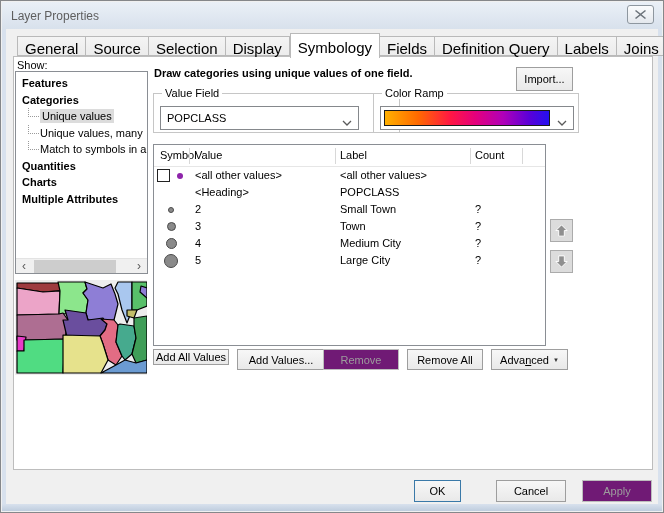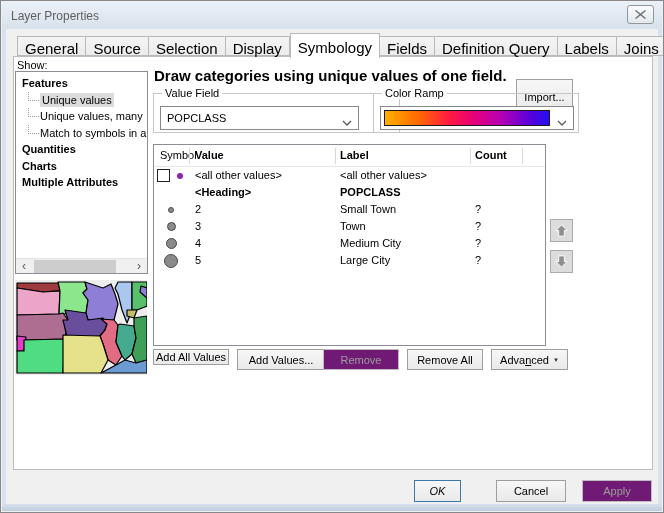--- a/index.html
+++ b/index.html
@@ -46,26 +46,26 @@
   .hscroll { position: absolute; left: 0; right: 0; bottom: 0; height: 15px; background: #F0F0F0;
     border-top: 1px solid #E3E3E3; display: flex; align-items: center; }
   .hscroll .arrow { width: 16px; text-align: center; color: #5A5A5A; font-size: 12px; line-height: 14px; cursor: pointer; }
   .hscroll .thumb { height: 13px; width: 82px; margin-left: 2px; background: #CDCDCD; cursor: pointer; }
   .hscroll .sp { flex: 1; }
 
   
   .map { position: absolute; left: 14px; top: 279px; width: 132px; height: 95px; z-index: 2; }
 
   
-  .instruction { position: absolute; left: 153px; top: 66px; font-weight: bold; font-size: 15px; z-index: 2; }
+  .instruction { position: absolute; left: 153px; top: 66px; font-weight: bold; font-size: 11px; z-index: 2; }
   .btn { background: linear-gradient(#F7F7F7,#E9E9E9); border: 1px solid #9E9E9E;
     font-family: "Liberation Sans", sans-serif; font-size: 11px; color: #000;
     display: flex; align-items: center; justify-content: center; cursor: pointer; z-index: 2; }
   .btn.disabled { background: #701a75; border-color: #BDBDBD; color: #9D9D9D; cursor: default; }
-  .import-btn { position: absolute; left: 515px; top: 78px; width: 57px; height: 35px; }
+  .import-btn { position: absolute; left: 515px; top: 66px; width: 57px; height: 24px; }
 
   .groupbox { position: absolute; border: 1px solid #C6C6C6; z-index: 2; }
   .groupbox .gb-label { position: absolute; top: -7px; left: 8px; background: #FFFFFF; padding: 0 3px; }
   .gb-value-field { left: 152px; top: 92px; width: 247px; height: 40px; }
   .gb-color-ramp { left: 372px; top: 92px; width: 206px; height: 40px; }
 
   .combo { position: absolute; background: #FFFFFF; border: 1px solid #85888C; height: 24px;
     display: flex; align-items: center; cursor: pointer; }
   .combo-value-field { left: 6px; top: 12px; width: 199px; padding-left: 6px; }
   .combo-ramp { left: 6px; top: 12px; width: 194px; }
@@ -75,21 +75,21 @@
   
   .utable { position: absolute; left: 152px; top: 143px; width: 393px; height: 202px;
     background: #FFFFFF; border: 1px solid #8A8E94; z-index: 2; }
   .uhead { position: relative; height: 22px; border-bottom: 1px solid #E6E6E6; }
   .uhead .hcell { position: absolute; top: 4px; }
   .uhead .hdiv { position: absolute; top: 3px; height: 16px; width: 1px; background: #D8D8D8; }
   .urow { position: relative; height: 17px; line-height: 17px; cursor: pointer; }
   .c-val { position: absolute; left: 41px; white-space: nowrap; }
   .c-lab { position: absolute; left: 186px; white-space: nowrap; }
   .c-cnt { position: absolute; left: 321px; }
-  .bold { font-weight: bold; }
+  .bold { font-weight: normal; }
   .symcell { position: absolute; left: 0; width: 35px; height: 17px; }
   .chk { position: absolute; left: 3px; top: 2px; width: 13px; height: 13px; background: #fff; border: 1px solid #222; }
   .aov-dot { position: absolute; left: 23px; top: 6px; width: 6px; height: 6px; border-radius: 50%; background: #8E24AA; }
   .circ { position: absolute; border-radius: 50%; background: #8A8A8A; border: 1px solid #4A4A4A; }
   .circ.xs { width: 6px;  height: 6px;  left: 14px; top: 6px; }
   .circ.sm { width: 9px;  height: 9px;  left: 13px; top: 4px; }
   .circ.md { width: 11px; height: 11px; left: 12px; top: 3px; }
   .circ.lg { width: 14px; height: 14px; left: 10px; top: 2px; }
 
   .move-btn { position: absolute; width: 23px; height: 23px; background: #DCDCDC; border: 1px solid #ABABAB;
@@ -98,21 +98,21 @@
   .down-btn { left: 549px; top: 249px; }
 
   .act-add-all   { position: absolute; left: 152px; top: 348px; width: 76px; height: 16px; }
   .act-add-vals  { position: absolute; left: 236px; top: 348px; width: 88px; height: 21px; }
   .act-remove    { position: absolute; left: 322px; top: 348px; width: 76px; height: 21px; }
   .act-remove-all{ position: absolute; left: 406px; top: 348px; width: 76px; height: 21px; }
   .act-advanced  { position: absolute; left: 490px; top: 348px; width: 77px; height: 21px; gap: 4px; }
   .act-advanced .mn { text-decoration: underline; }
   .dd-arrow { font-size: 6px; color: #333; }
 
-  .ok-btn     { position: absolute; left: 413px; top: 479px; width: 47px; height: 22px; border-color: #3A79A8; font-style: italic; }
+  .ok-btn     { position: absolute; left: 413px; top: 479px; width: 47px; height: 22px; border-color: #3A79A8; }
   .cancel-btn { position: absolute; left: 495px; top: 479px; width: 70px; height: 22px; }
   .apply-btn  { position: absolute; left: 581px; top: 479px; width: 70px; height: 22px; }
 </style>
 </head>
 <body>
 
 <div class="window">
 
   <div class="titlebar">
     <div class="title-text">Layer Properties</div>
@@ -136,20 +136,21 @@
     <div class="tab">Labels</div>
     <div class="tab">Joins &amp; Relates</div>
     <div class="tab">Time</div>
     <div class="tab">HTML Popup</div>
   </div>
 
   <div class="show-label">Show:</div>
   <div class="listbox">
     <div class="list-items">
       <div class="list-item bold">Features</div>
+      <div class="list-item bold">Categories</div>
       <div class="list-item sub"><span class="tree"></span><span class="sel">Unique values</span></div>
       <div class="list-item sub"><span class="tree"></span><span>Unique values, many</span></div>
       <div class="list-item sub"><span class="tree"></span><span>Match to symbols in a</span></div>
       <div class="list-item bold">Quantities</div>
       <div class="list-item bold">Charts</div>
       <div class="list-item bold">Multiple Attributes</div>
     </div>
     <div class="hscroll">
       <div class="arrow">‹</div>
       <div class="thumb"></div>

